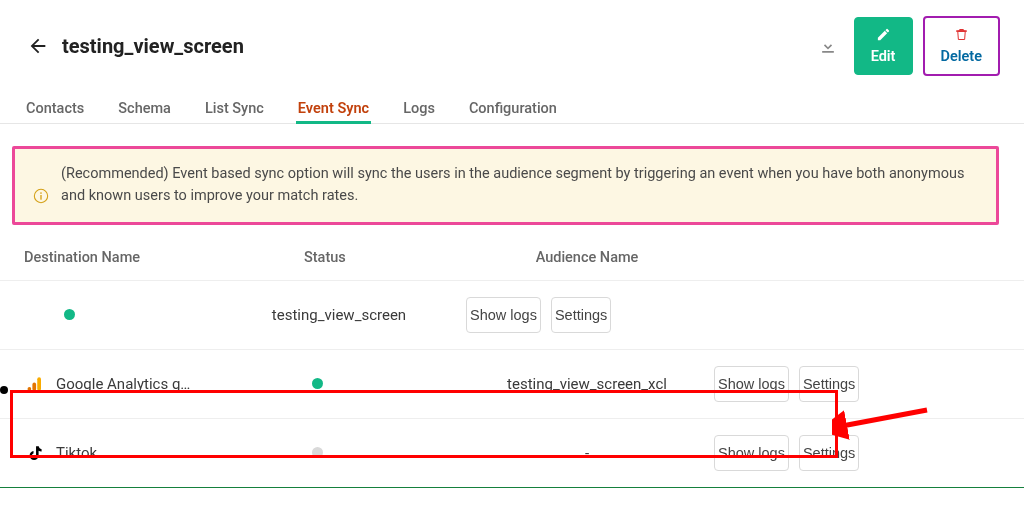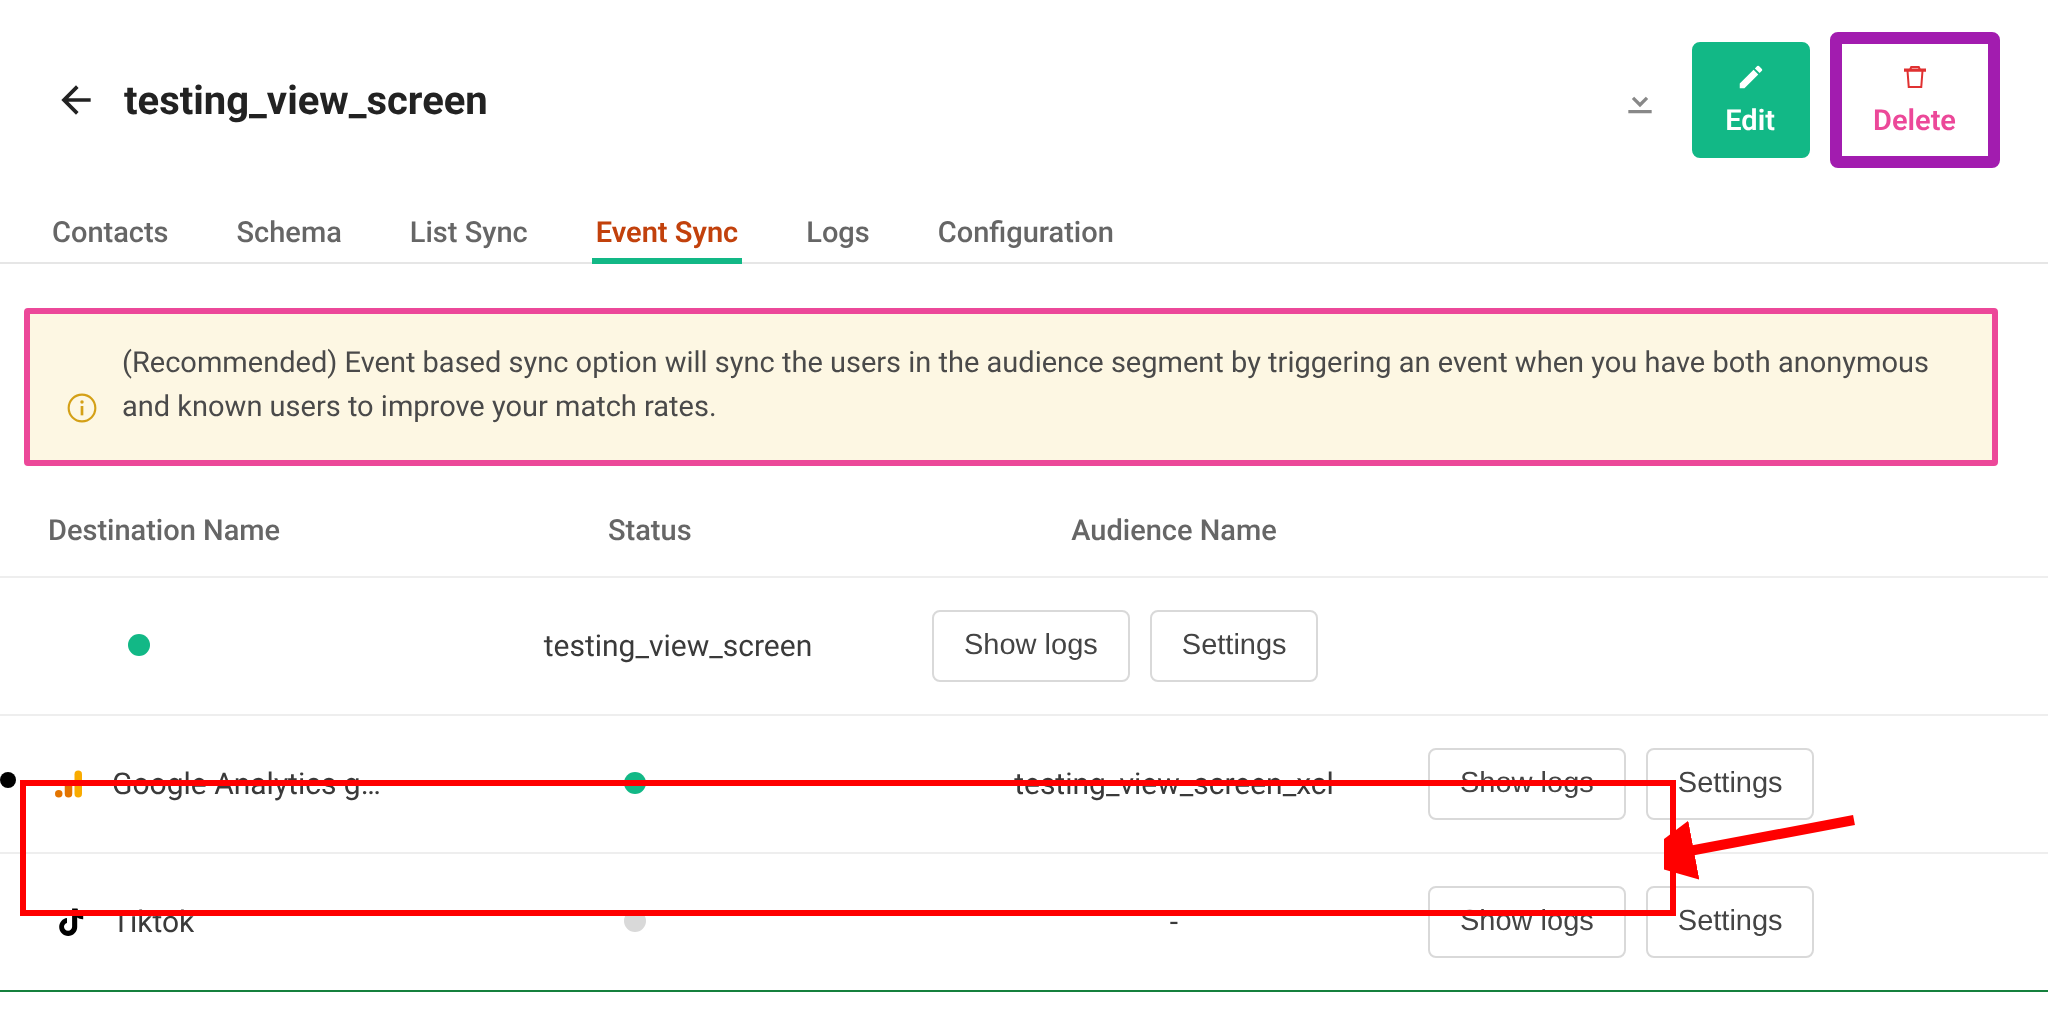--- a/index.html
+++ b/index.html
@@ -52,22 +52,22 @@
     border: 1px solid transparent;
     flex-direction: column;
   }
   .btn-edit {
     background: #12b886;
     color: #fff;
     border-color: #12b886;
   }
   .btn-delete {
     background: #fff;
-    color: #ec4899;
-    border: 6px solid #a21caf;
+    color: #0369a1;
+    border: 2px solid #a21caf;
     align-items: center;
   }
   .tabs {
     display: flex;
     gap: 30px;
     padding: 0 24px;
     border-bottom: 1px solid #e6e6e6;
   }
   .tab {
     padding: 10px 2px 4px 2px;
@@ -142,21 +142,21 @@
     margin-left: 8px;
   }
   .status-active { background: #12b886; }
   .status-inactive { background: #d9d9d9; }
   .audience-name {
     font-size: 15px;
     color: #3a3a3a;
     text-align: center;
   }
   .action-btn {
-    padding: 9px 15px;
+    padding: 9px 3px;
     border: 1px solid #d9d9d9;
     border-radius: 4px;
     background: #fff;
     font-size: 14.5px;
     color: #444;
     cursor: pointer;
   }
   .highlight-box {
     position: absolute;
     left: 10px;

